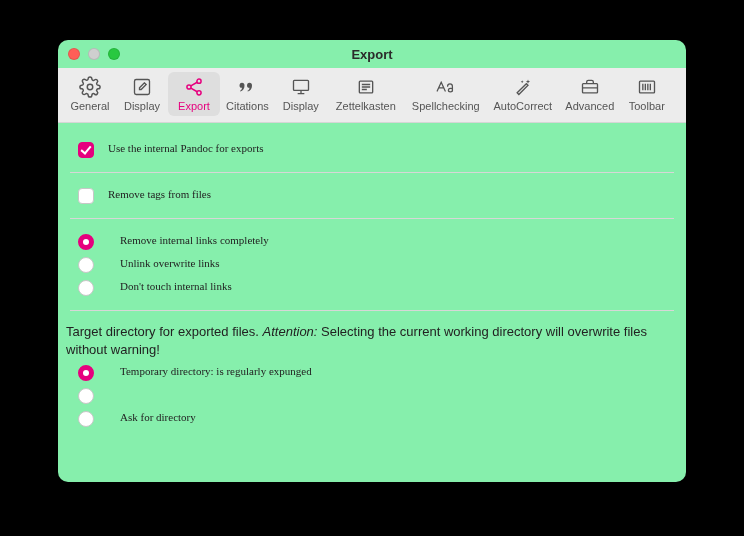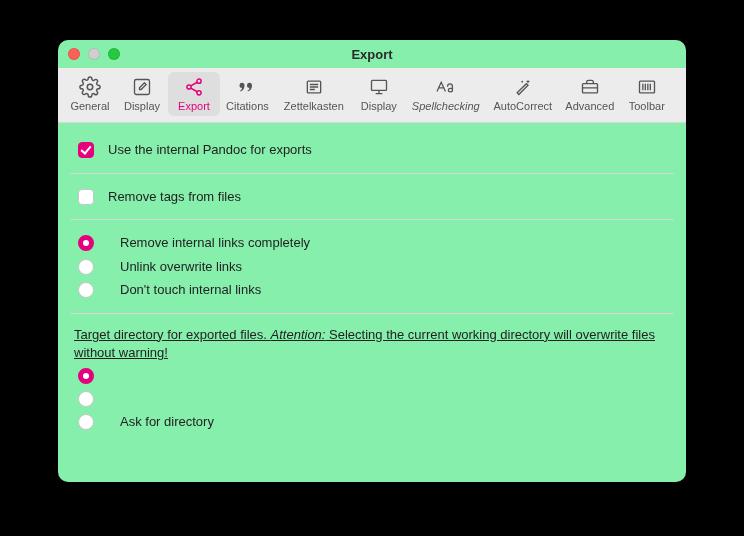--- a/index.html
+++ b/index.html
@@ -138,30 +138,30 @@
   .radio.selected {
     border: 5px solid #e6007e;
     width: 16px; height: 16px;
   }
   .divider {
     height: 1px;
     background: #d7d7d7;
     margin: 6px 12px;
   }
   .option-label {
-    font-size: 13px;
+    font-size: 11px;
     color: #222;
     line-height: 1.35;
+    font-family: Liberation Serif, serif;
   }
   .group-desc {
-    padding: 6px 20px 2px 16px;
+    padding: 6px 20px 2px 8px;
     font-size: 13px;
     color: #222;
     line-height: 1.4;
-    text-decoration: underline;
   }
   .group-desc .italic { font-style: italic; }
   .radio-row {
     display: flex;
     align-items: flex-start;
     padding: 3px 20px;
     gap: 26px;
   }
 </style>
 </head>
@@ -215,44 +215,44 @@
 
     <div class="tab">
       <span class="icon">
         <svg width="20" height="20" viewBox="0 0 24 24" fill="#555">
           <path d="M6 7c-2 0-3 1.5-3 3.5 0 1.5 1 2.5 2.2 2.5.3 0 .6-.1.8-.2C5.8 15 4.8 16 3.5 16.5l.5 1c3-1 5-3.5 5-7C9 8 8 7 6 7zM15 7c-2 0-3 1.5-3 3.5 0 1.5 1 2.5 2.2 2.5.3 0 .6-.1.8-.2-.2 2.2-1.2 3.2-2.5 3.7l.5 1c3-1 5-3.5 5-7C18 8 17 7 15 7z"></path>
         </svg>
       </span>
       <span class="label">Citations</span>
     </div>
 
+    <div class="tab">
+      <span class="icon">
+        <svg width="20" height="20" viewBox="0 0 24 24" fill="none" stroke="#555" stroke-width="1.6">
+          <rect x="3" y="4" width="18" height="12" rx="1"></rect>
+          <line x1="8" y1="20" x2="16" y2="20"></line>
+          <line x1="12" y1="16" x2="12" y2="20"></line>
+        </svg>
+      </span>
+      <span class="label">Display</span>
+    </div>
+
     <div class="tab" style="min-width:78px;">
       <span class="icon">
         <svg width="20" height="20" viewBox="0 0 24 24" fill="none" stroke="#555" stroke-width="1.6">
           <rect x="4" y="5" width="16" height="14" rx="1"></rect>
           <line x1="7" y1="9" x2="17" y2="9"></line>
           <line x1="7" y1="12" x2="17" y2="12"></line>
           <line x1="7" y1="15" x2="13" y2="15"></line>
         </svg>
       </span>
       <span class="label">Zettelkasten</span>
     </div>
 
-    <div class="tab">
-      <span class="icon">
-        <svg width="20" height="20" viewBox="0 0 24 24" fill="none" stroke="#555" stroke-width="1.6">
-          <rect x="3" y="4" width="18" height="12" rx="1"></rect>
-          <line x1="8" y1="20" x2="16" y2="20"></line>
-          <line x1="12" y1="16" x2="12" y2="20"></line>
-        </svg>
-      </span>
-      <span class="label">Display</span>
-    </div>
-
-    <div class="tab" style="min-width:82px;font-style:italic;">
+    <div class="tab" style="min-width:82px;">
       <span class="icon">
         <svg width="24" height="20" viewBox="0 0 30 24" fill="none" stroke="#555" stroke-width="1.6">
           <path d="M4 17 L9 6 L14 17 M6 13 L12 13" stroke-linecap="round"></path>
           <path d="M17 11 q0 -3 3 -3 q3 0 3 3 v6 M23 14 q-5 -1 -5 2 q0 2 2.5 2 q2.5 0 2.5 -2" stroke-linecap="round"></path>
         </svg>
       </span>
       <span class="label">Spellchecking</span>
     </div>
 
     <div class="tab" style="min-width:72px;">
@@ -322,20 +322,21 @@
     </div>
 
     <div class="divider"></div>
 
     <div class="group-desc">
       <span>Target directory for exported files. </span><span class="italic">Attention:</span><span> Selecting the current working directory will overwrite files without warning!</span>
     </div>
 
     <div class="radio-row">
       <div class="radio selected"></div>
+      <div class="option-label">Temporary directory: is regularly expunged</div>
     </div>
     <div class="radio-row">
       <div class="radio"></div>
     </div>
     <div class="radio-row">
       <div class="radio"></div>
       <div class="option-label">Ask for directory</div>
     </div>
 
   </div>

